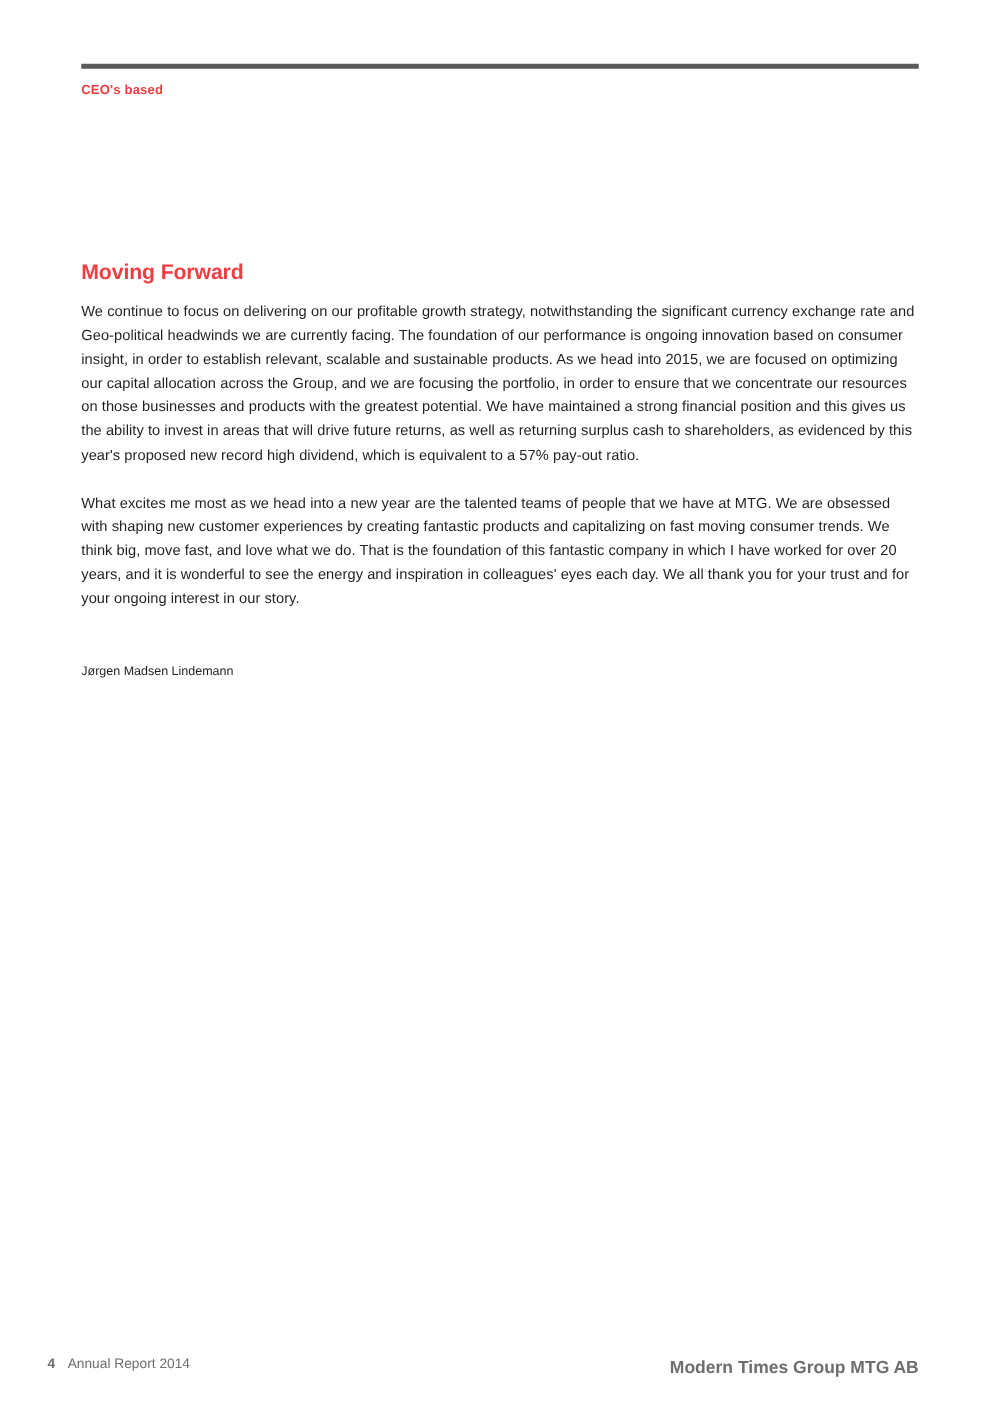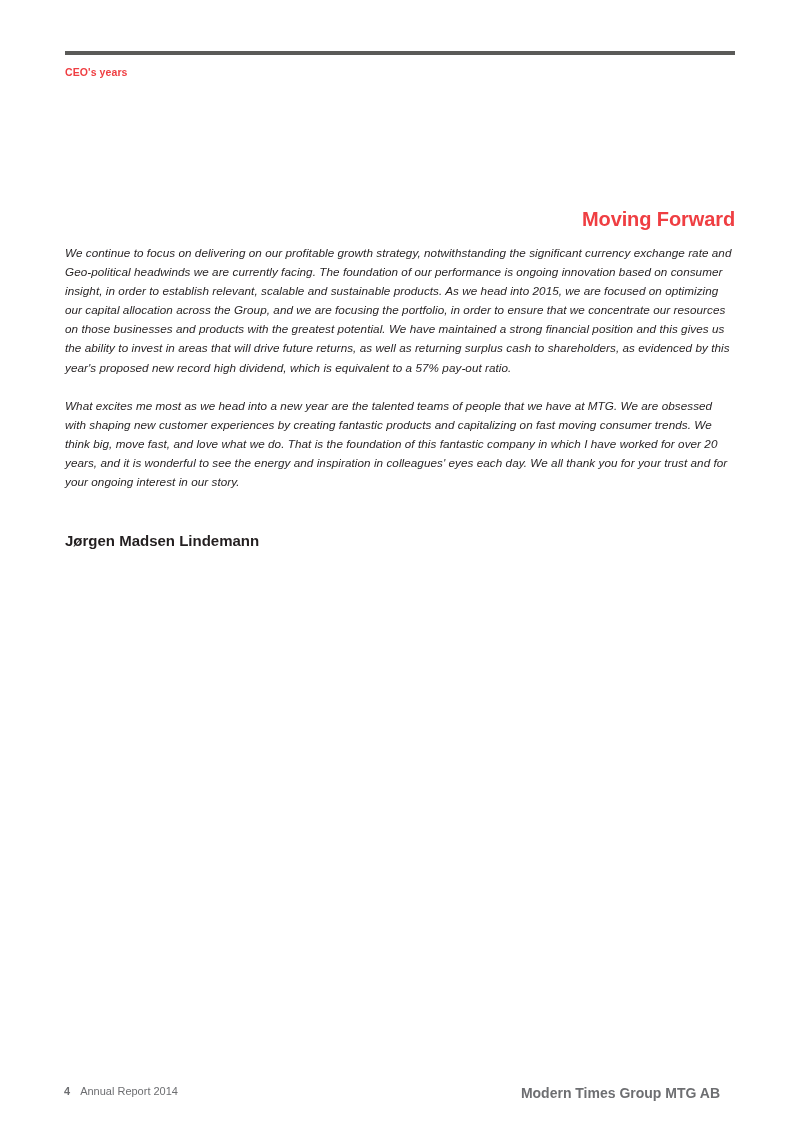--- a/index.html
+++ b/index.html
@@ -36,57 +36,54 @@
     color: #ef3e42;
     letter-spacing: 0.1px;
   }
   .content {
     position: absolute;
     left: 65px;
     top: 208px;
     width: 670px;
   }
   .headline {
-    font-size: 20px;
+    font-size: 17px;
     font-weight: bold;
     color: #ef3e42;
     margin: 0 0 12px 0;
     letter-spacing: -0.1px;
-    text-align: right;
   }
   .body-par {
     font-size: 11.7px;
     line-height: 19.1px;
     color: #231f20;
     margin: 0 0 19px 0;
     text-align: left;
     letter-spacing: 0.005em;
-    font-style: italic;
   }
   .signature {
     margin-top: 41px;
   }
   .sig-name {
-    font-size: 15px;
-    font-weight: bold;
+    font-size: 10px;
+    font-weight: normal;
     color: #231f20;
     line-height: 18.5px;
   }
   .sig-title {
     font-size: 11.6px;
     color: #231f20;
     line-height: 18.5px;
   }
   .footer {
     position: absolute;
     left: 38px;
-    right: 80px;
+    right: 65px;
     top: 1085px;
     height: 16px;
-    margin-left: 26px;
   }
   .footer-left {
     position: absolute;
     left: 0;
     top: 0;
     font-size: 11px;
     color: #6d6e71;
     white-space: nowrap;
   }
   .footer-page-num {
@@ -104,21 +101,21 @@
     white-space: nowrap;
   }
 </style>
 </head>
 <body>
 
 <div class="page">
 
   <div class="rule"></div>
 
-  <div class="section-label">CEO's years</div>
+  <div class="section-label">CEO's based</div>
 
   <div class="content">
 
     <h1 class="headline">Moving Forward</h1>
 
     <p class="body-par">We continue to focus on delivering on our profitable growth strategy, notwithstanding the significant currency exchange rate and Geo-political headwinds we are currently facing. The foundation of our performance is ongoing innovation based on consumer insight, in order to establish relevant, scalable and sustainable products. As we head into 2015, we are focused on optimizing our capital allocation across the Group, and we are focusing the portfolio, in order to ensure that we concentrate our resources on those businesses and products with the greatest potential. We have maintained a strong financial position and this gives us the ability to invest in areas that will drive future returns, as well as returning surplus cash to shareholders, as evidenced by this year's proposed new record high dividend, which is equivalent to a 57% pay-out ratio.</p>
 
     <p class="body-par">What excites me most as we head into a new year are the talented teams of people that we have at MTG. We are obsessed with shaping new customer experiences by creating fantastic products and capitalizing on fast moving consumer trends. We think big, move fast, and love what we do. That is the foundation of this fantastic company in which I have worked for over 20 years, and it is wonderful to see the energy and inspiration in colleagues' eyes each day. We all thank you for your trust and for your ongoing interest in our story.</p>
 
     <div class="signature">

